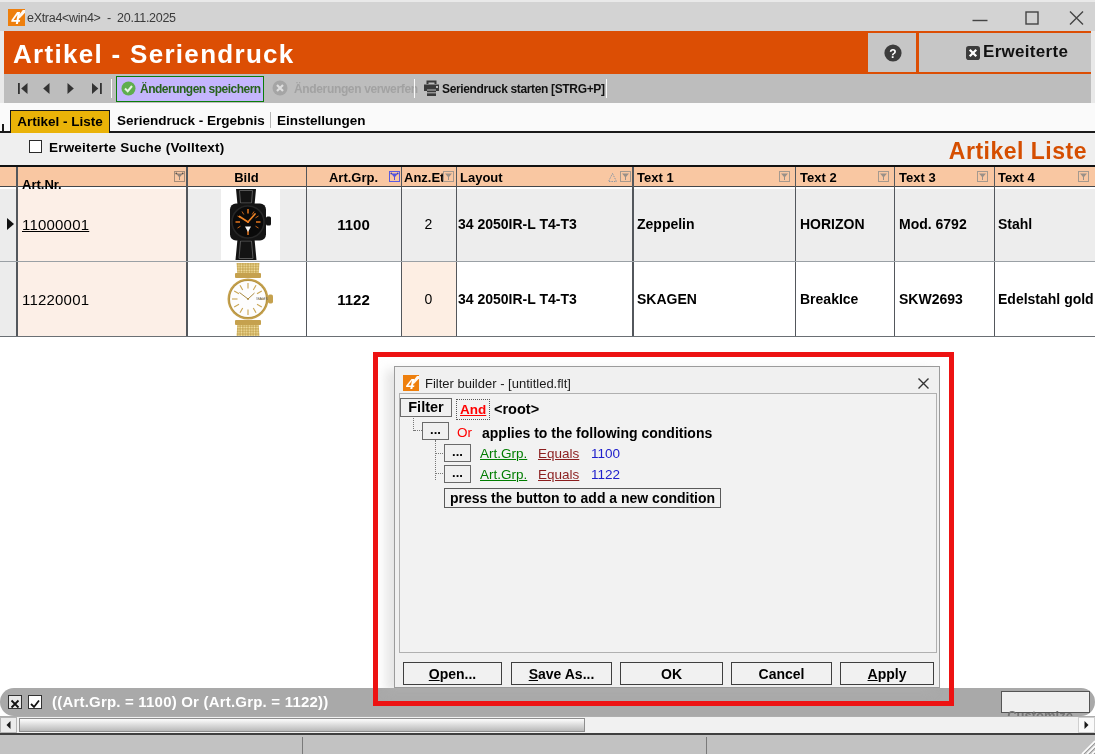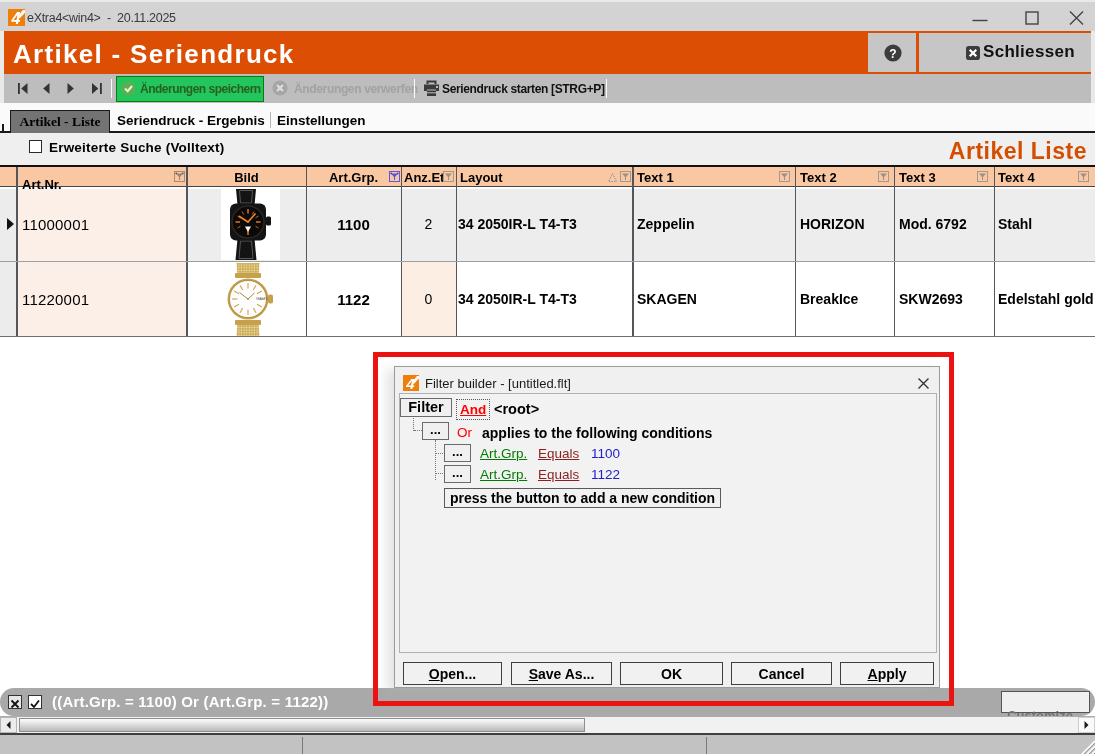--- a/index.html
+++ b/index.html
@@ -36,38 +36,38 @@
     <svg class="abs" style="left:16px;top:11px;" width="18" height="18" viewBox="0 0 18 18">
       <circle cx="9" cy="9" r="8.6" fill="#3c3c3c"></circle>
       <text x="9" y="13.6" font-size="12" font-weight="bold" fill="#fff" text-anchor="middle" font-family="Liberation Sans">?</text>
     </svg>
   </div>
   <div class="abs" style="left:915px;top:2px;width:172px;height:39px;background:#c6c6c6;">
     <svg class="abs" style="left:47px;top:13px;" width="14" height="14" viewBox="0 0 15 15">
       <rect x="0" y="0" width="15" height="15" rx="3" fill="#3c3c3c"></rect>
       <path d="M4 4 L11 11 M11 4 L4 11" stroke="#fff" stroke-width="2.4"></path>
     </svg>
-    <div class="abs b" style="left:64px;top:9px;font-size:17px;letter-spacing:0.3px;color:#111;">Schliessen</div>
+    <div class="abs b" style="left:64px;top:9px;font-size:17px;letter-spacing:0.3px;color:#111;">Erweiterte</div>
   </div>
 </div>
 
 <div class="abs" style="left:0;top:74px;width:1095px;height:29px;background:#e9e9e9;"></div>
 <div class="abs" style="left:4px;top:74px;width:1087px;height:29px;background:#bdbdbd;">
   <svg class="abs" style="left:14px;top:9px;" width="84" height="11" viewBox="0 0 84 11">
     <g fill="#333" stroke="none">
       <rect x="0" y="0" width="1.8" height="11"></rect>
         <path d="M9.5 0 L9.5 11 L3.2 5.5 Z"></path>
       <path d="M31.5 0 L31.5 11 L25.2 5.5 Z"></path>
       <path d="M49.5 0 L49.5 11 L55.8 5.5 Z"></path>
       <path d="M74 0 L74 11 L80.3 5.5 Z"></path>
         <rect x="82" y="0" width="1.8" height="11"></rect>
     </g>
   </svg>
   <div class="abs" style="left:107px;top:5px;width:1px;height:19px;background:#fafafa;"></div>
-  <div class="abs" style="left:112px;top:2px;width:148px;height:26px;background:#22c55e;border:1px solid #0a7d09;">
+  <div class="abs" style="left:112px;top:2px;width:148px;height:26px;background:#c4b5fd;border:1px solid #0a7d09;">
     <svg class="abs" style="left:4px;top:4px;" width="15" height="15" viewBox="0 0 15 15">
       <circle cx="7.5" cy="7.5" r="7" fill="#5fae4e"></circle>
       <path d="M4 7.5 L6.7 10.2 L11 5" stroke="#e8f5e2" stroke-width="2" fill="none"></path>
     </svg>
     <div class="abs b" style="left:23px;top:5px;font-size:12px;letter-spacing:-0.5px;color:#28611c;white-space:nowrap;">Änderungen speichern</div>
   </div>
   <svg class="abs" style="left:268px;top:6px;" width="16" height="16" viewBox="0 0 16 16">
     <circle cx="8" cy="8" r="7.5" fill="#a5a5a5"></circle>
     <path d="M5 5 L11 11 M11 5 L5 11" stroke="#dedede" stroke-width="2.2"></path>
   </svg>
@@ -82,21 +82,21 @@
       <circle cx="14" cy="7" r="0.9" fill="#fff"></circle>
     </g>
   </svg>
   <div class="abs b" style="left:438px;top:8px;font-size:12px;letter-spacing:-0.35px;color:#111;white-space:nowrap;">Seriendruck starten [STRG+P]</div>
   <div class="abs" style="left:602px;top:5px;width:1px;height:19px;background:#fafafa;"></div>
 </div>
 
 <div class="abs" style="left:0;top:103px;width:1095px;height:30px;background:#fafafa;">
   <div class="abs" style="left:0;top:28px;width:1095px;height:2px;background:#1a1a1a;"></div>
   <div class="abs" style="left:2px;top:21px;width:2px;height:8px;background:#1a1a1a;"></div>
-  <div class="abs b" style="left:10px;top:7px;width:100px;height:23px;background:#737373;border:1.5px solid #1a1a1a;border-bottom:none;font-size:13.5px;color:#000;text-align:center;padding-top:3px;font-family:Liberation Serif, serif;">Artikel - Liste</div>
+  <div class="abs b" style="left:10px;top:7px;width:100px;height:23px;background:#eab308;border:1.5px solid #1a1a1a;border-bottom:none;font-size:13.5px;color:#000;text-align:center;padding-top:3px;">Artikel - Liste</div>
   <div class="abs b" style="left:117px;top:10px;font-size:13.5px;color:#000;">Seriendruck - Ergebnis</div>
   <div class="abs" style="left:270px;top:9px;width:1px;height:16px;background:#b5b5b5;"></div>
   <div class="abs b" style="left:277px;top:10px;font-size:13.5px;color:#000;">Einstellungen</div>
 </div>
 
 <div class="abs" style="left:0;top:133px;width:1095px;height:32px;background:#efefef;">
   <div class="abs" style="left:29px;top:7px;width:13px;height:13px;background:#fff;border:1.5px solid #2a2a2a;"></div>
   <div class="abs b" style="left:49px;top:7px;font-size:13.5px;letter-spacing:0.2px;color:#000;">Erweiterte Suche (Volltext)</div>
   <div class="abs b" style="right:8px;top:5px;font-size:23px;letter-spacing:0.5px;color:#d54e00;">Artikel Liste</div>
 </div>
@@ -156,21 +156,21 @@
       <path d="M2 2.5 L5 6 L5 9 L6 9 L6 6 L9 2.5 Z" fill="#9a9088"></path>
     </svg>
 
   <div class="abs" style="left:0;top:22px;width:17px;height:72px;background:#ececec;"></div>
   <div class="abs" style="left:17px;top:22px;width:169.5px;height:72px;background:#fcefe7;"></div>
   <div class="abs" style="left:186.5px;top:22px;width:908.5px;height:72px;background:#ededed;"></div>
 
   <svg class="abs" style="left:6px;top:51px;" width="9" height="12" viewBox="0 0 9 12">
       <path d="M1 0 L8 6 L1 12 Z" fill="#111"></path>
     </svg>
-  <div class="abs" style="left:22px;top:49px;font-size:15px;letter-spacing:0.2px;">11000001</div>
+  <div class="abs" style="left:22px;top:49px;font-size:15px;letter-spacing:0.2px;text-decoration:underline;">11000001</div>
   <div class="abs b" style="left:306px;top:49px;width:95px;text-align:center;font-size:15px;">1100</div>
   <div class="abs" style="left:401px;top:49px;width:55px;text-align:center;font-size:14px;">2</div>
   <div class="abs b" style="left:458px;top:49px;font-size:14px;white-space:nowrap;">34 2050IR-L T4-T3</div>
   <div class="abs b" style="left:637px;top:49px;font-size:14px;white-space:nowrap;">Zeppelin</div>
   <div class="abs b" style="left:800px;top:49px;font-size:14px;white-space:nowrap;">HORIZON</div>
   <div class="abs b" style="left:899px;top:49px;font-size:14px;white-space:nowrap;">Mod. 6792</div>
   <div class="abs b" style="left:998px;top:49px;font-size:14px;white-space:nowrap;">Stahl</div>
 
   <svg class="abs" style="left:221px;top:22.5px;" width="59" height="71" viewBox="0 0 59 71">
     <rect x="0" y="0" width="59" height="71" fill="#ffffff"></rect>

